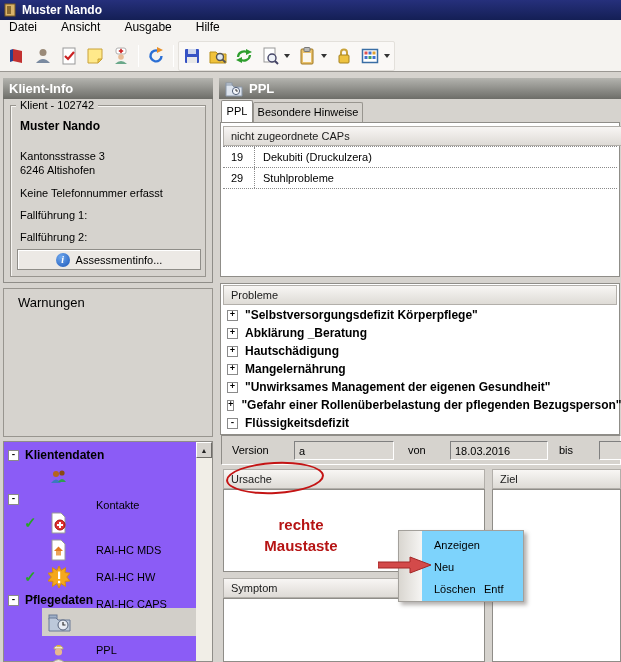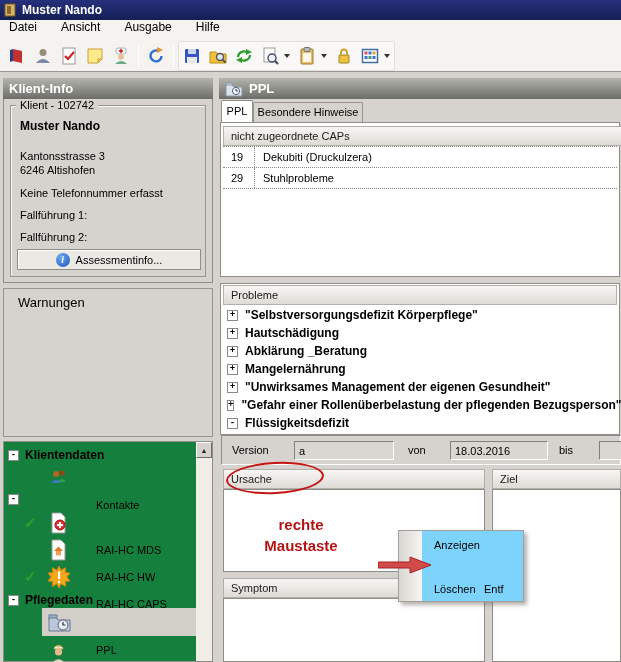--- a/index.html
+++ b/index.html
@@ -40,21 +40,21 @@
     border:1px solid #8f8d88; box-shadow:1px 1px 0 #fff inset; display:flex; align-items:center;
     justify-content:center; gap:6px; cursor:default; }
   .info-icon { width:14px; height:14px; border-radius:50%; background:radial-gradient(circle at 35% 30%,#6fa8ee,#1a56b8);
     color:#fff; text-align:center; font:italic bold 10px/14px "Liberation Serif", serif; }
   .info-icon::before { content:"i"; }
 
   #warnungen-panel { left:3px; top:288px; width:210px; height:149px; background:#d6d3ce; border:1px solid #98958f; }
   .warn-title { padding:6px 0 0 14px; font-weight:normal; font-size:13px; }
 
   
-  #tree-panel { left:3px; top:441px; width:210px; height:221px; background:#15803d; border:1px solid #8f8d88; }
+  #tree-panel { left:3px; top:441px; width:210px; height:221px; background:#8b5cf6; border:1px solid #8f8d88; }
   .tree-scroll { position:absolute; right:0; top:0; width:16px; height:219px; background:#f1eee7; }
   .scroll-up { width:16px; height:16px; background:#d6d3ce; border:1px solid; border-color:#fff #6e6c68 #6e6c68 #fff;
     text-align:center; }
   .scroll-up::before { content:"▲"; font-size:7px; line-height:14px; color:#222; }
   .expander { display:inline-block; width:11px; height:11px; border:1px solid #8a8a8a; background:#fff;
     text-align:center; font:bold 9px/9px "Liberation Mono", monospace; vertical-align:middle; }
   .expander.minus::before { content:"-"; }
   .expander.plus::before { content:"+"; }
   .tree-sec { position:absolute; left:4px; display:flex; align-items:center; gap:6px; font-weight:bold; font-size:12px; }
   .tree-row { position:absolute; left:0; width:192px; }
@@ -360,25 +360,25 @@
 
   <div id="probleme-box" class="white-box"></div>
   <div id="probleme-header" class="abs col-header">Probleme</div>
   <div id="probleme-items" class="abs">
     <div class="prob-row">
         <span class="expander plus"></span>
         <span>"Selbstversorgungsdefizit Körperpflege"</span>
       </div>
     <div class="prob-row">
         <span class="expander plus"></span>
+        <span>Abklärung _Beratung</span>
+      </div>
+    <div class="prob-row">
+        <span class="expander plus"></span>
         <span>Hautschädigung</span>
-      </div>
-    <div class="prob-row">
-        <span class="expander plus"></span>
-        <span>Abklärung _Beratung</span>
       </div>
     <div class="prob-row">
         <span class="expander plus"></span>
         <span>Mangelernährung</span>
       </div>
     <div class="prob-row">
         <span class="expander plus"></span>
         <span>"Unwirksames Management der eigenen Gesundheit"</span>
       </div>
     <div class="prob-row">
@@ -411,20 +411,23 @@
   <div id="red-note" class="abs">
     <div>rechte</div>
     <div>Maustaste</div>
   </div>
 
   <div id="context-menu" class="abs">
     <div class="cm-strip"></div>
     <div class="cm-item" style="top:4px">
       <span>Anzeigen</span>
     </div>
+    <div class="cm-item" style="top:26px">
+      <span>Neu</span>
+    </div>
     <div class="cm-item" style="top:48px">
       <span>Löschen</span>
       <span class="cm-short">Entf</span>
     </div>
   </div>
 
   <svg id="red-arrow" class="abs" width="54" height="18" viewBox="0 0 54 18">
     <polygon points="0,6 32,6 32,1 53,9 32,17 32,12 0,12" fill="#d34a4a" stroke="#a32525" stroke-width="1"></polygon>
   </svg>
 

